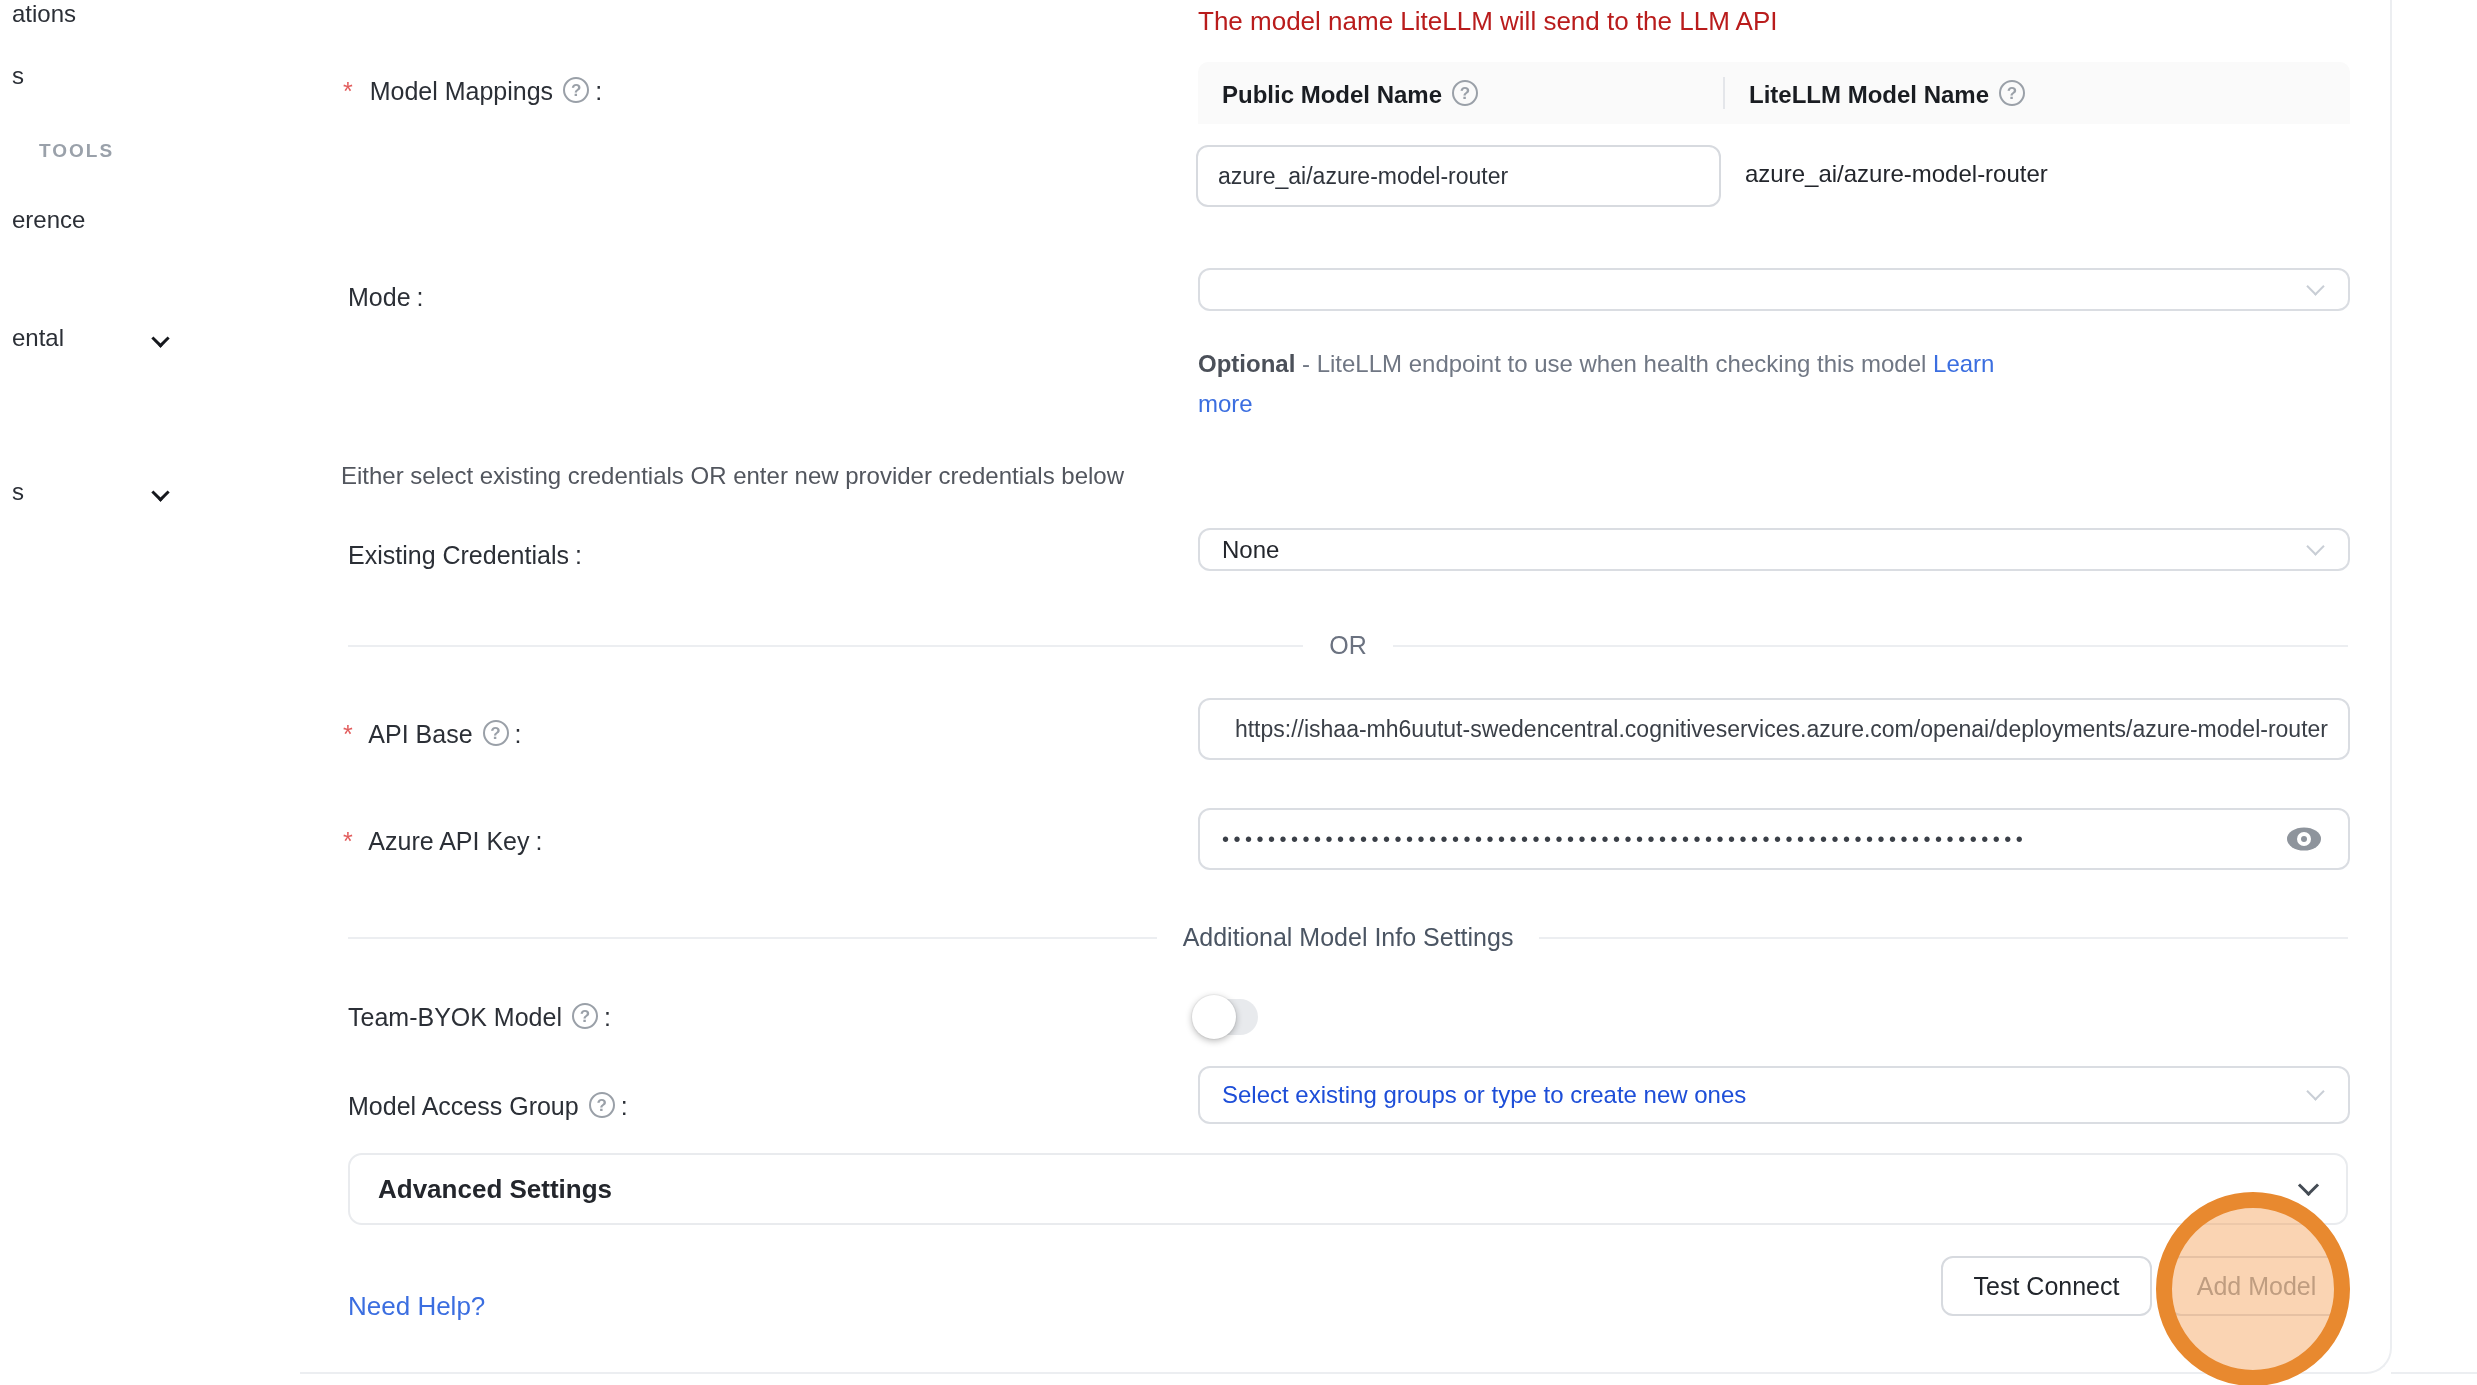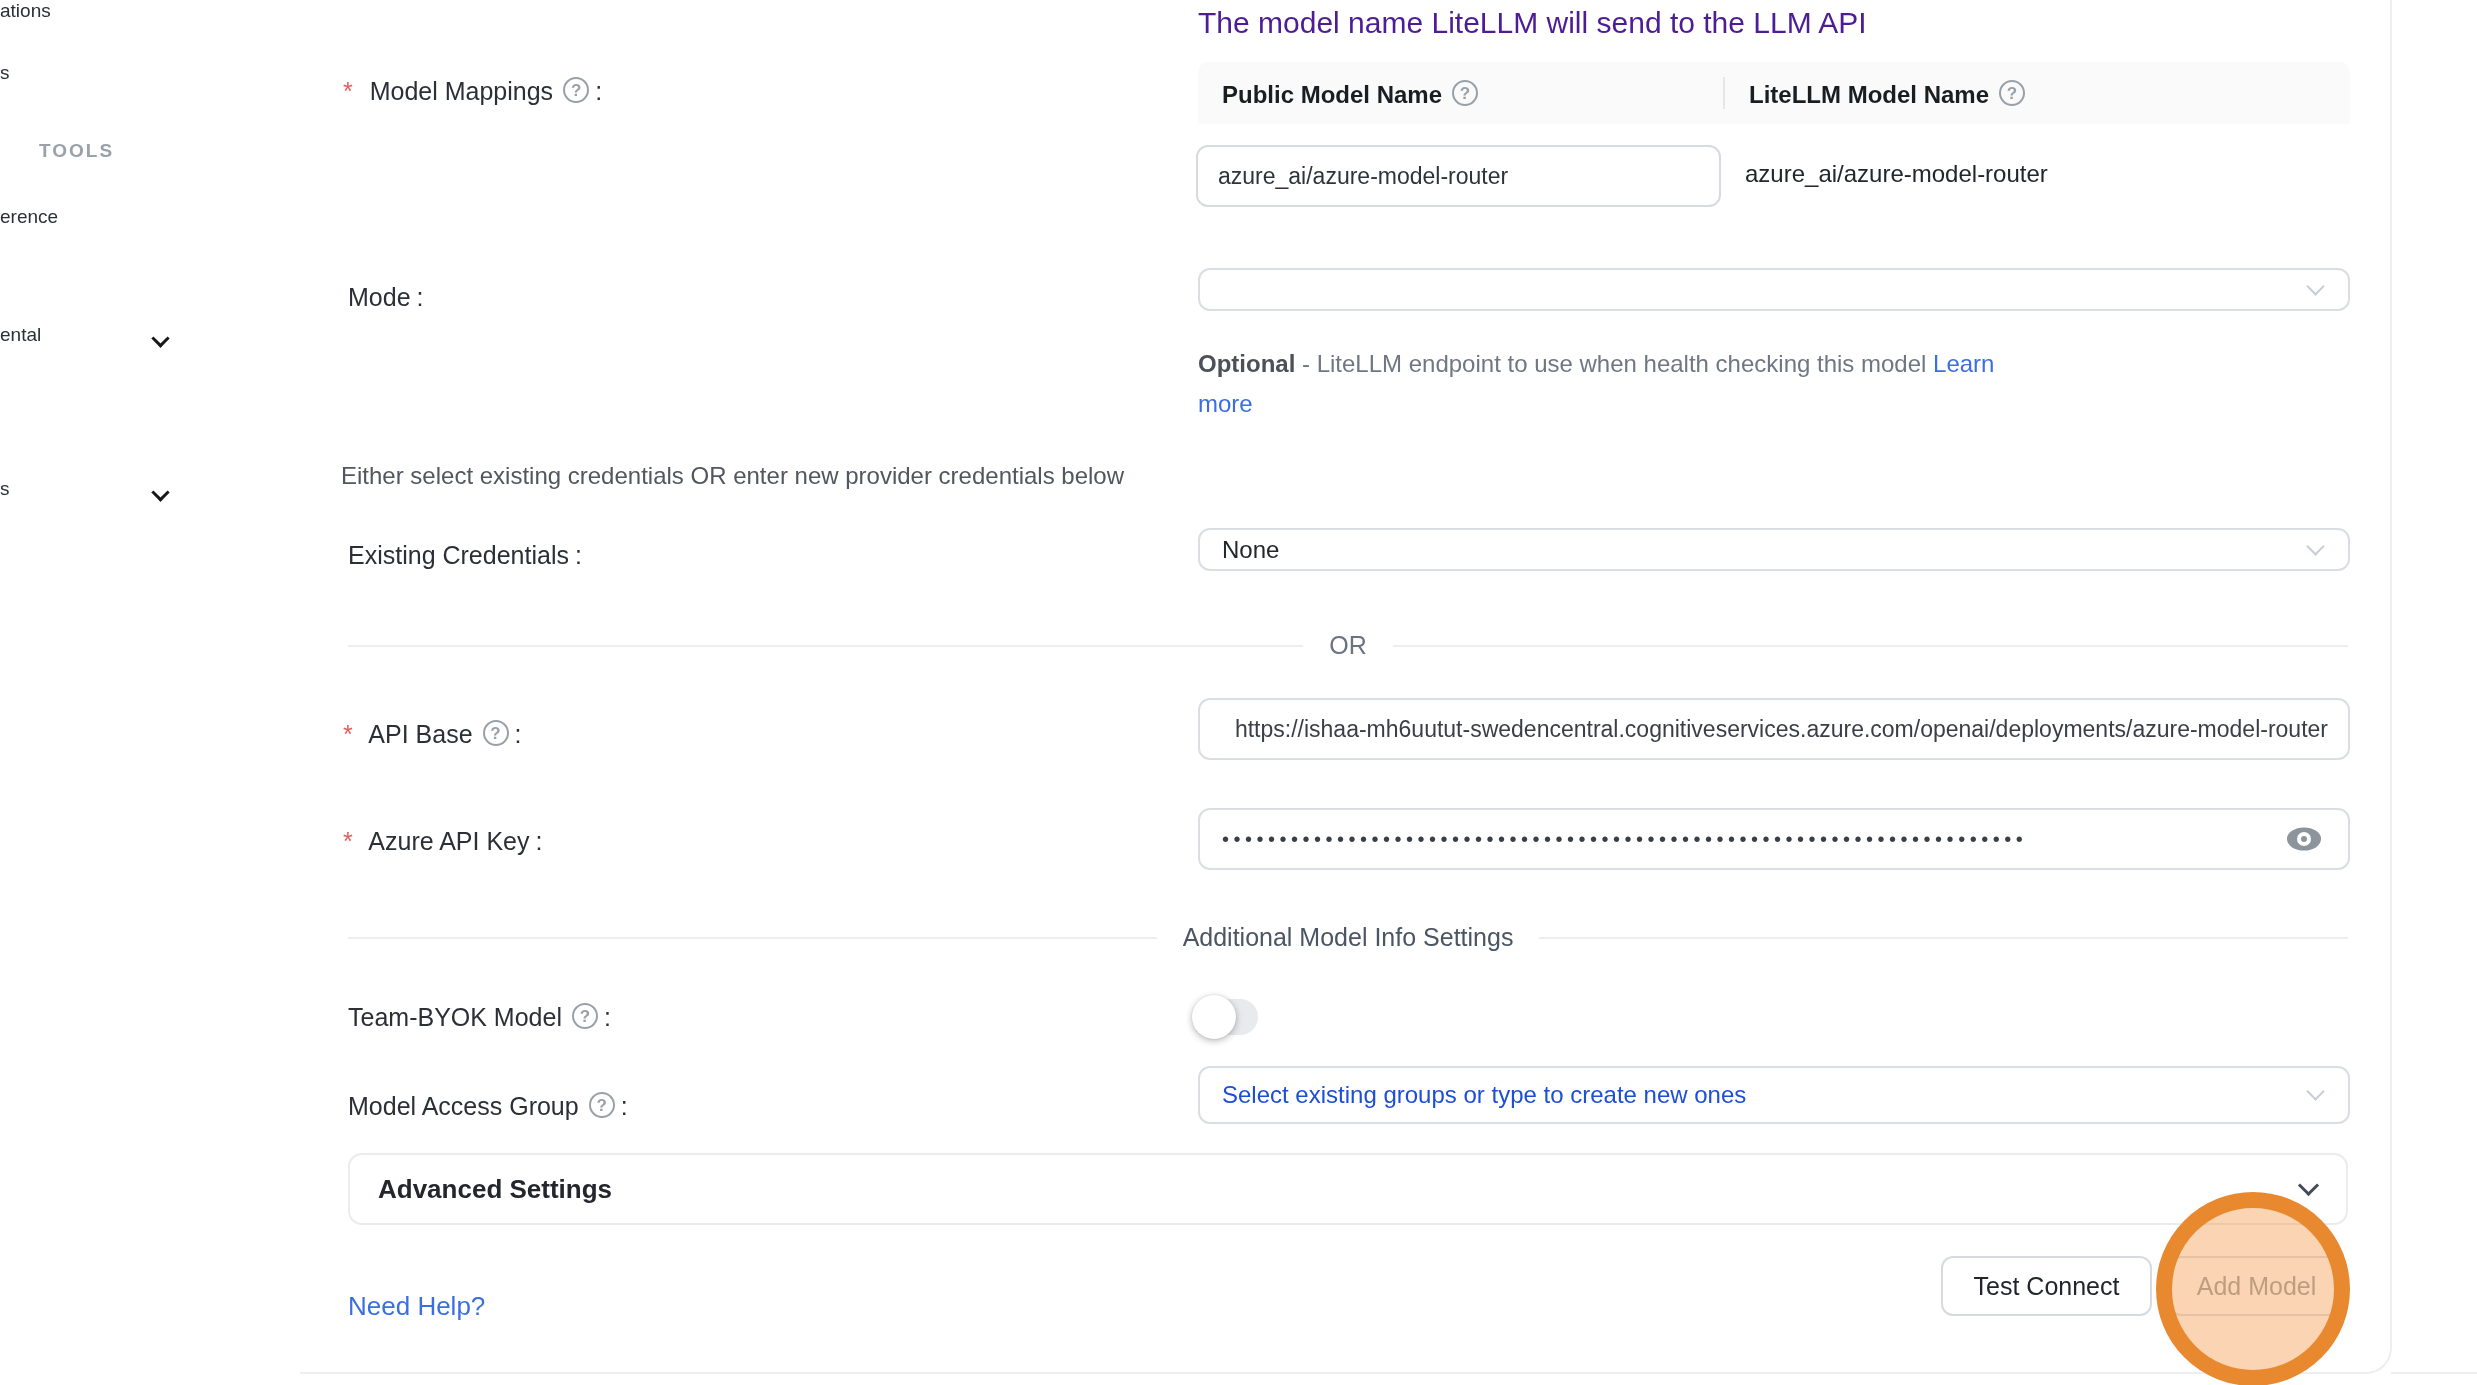--- a/index.html
+++ b/index.html
@@ -7,40 +7,40 @@
   body { font-family:"Liberation Sans","DejaVu Sans",sans-serif; color:#23262c; }
   .screen { position:relative; width:2477px; height:1385px; overflow:hidden; background:#fff; }
 
   
   .card-border { position:absolute; left:300px; top:-40px; width:2092px; height:1414px;
     border-right:2px solid #eceef1; border-bottom:2px solid #eceef1;
     border-bottom-right-radius:26px; pointer-events:none; }
   .bottom-line-ext { position:absolute; left:2391px; top:1372px; width:86px; border-top:2px solid #eceef1; }
 
   
-  .side-item { position:absolute; color:#2b2f36; font-size:19px; white-space:nowrap; cursor:pointer; }
+  .side-item { position:absolute; color:#2b2f36; font-size:24px; white-space:nowrap; cursor:pointer;padding-left:12px; }
   .side-section { position:absolute; color:#9aa1aa; font-size:19px; font-weight:700; letter-spacing:2px; }
   .side-chev { position:absolute; width:13px; height:13px; border-right:3.5px solid #16181d;
     border-bottom:3.5px solid #16181d; transform:rotate(45deg); }
 
   
   .lbl { position:absolute; left:348px; font-size:25px; color:#2b2f36; white-space:nowrap; }
   .lbl .colon { margin-left:6px; }
   .req::before { content:"*"; color:#e25d5d; margin-right:10px; font-size:25px; }
   .qicon { display:inline-block; width:26px; height:26px; border:2px solid #9aa0a8; border-radius:50%;
     margin-left:10px; position:relative; top:3px; }
   .qicon::after { content:"?"; position:absolute; left:0; right:0; top:-1px; text-align:center;
     font-size:17px; color:#9aa0a8; font-weight:700; line-height:26px; }
 
   .control { position:absolute; left:1198px; width:1152px; background:#fff; border:2px solid #dadde2;
     border-radius:12px; }
   .chev { position:absolute; right:26px; top:50%; width:13px; height:13px; margin-top:-10px;
     border-right:2.5px solid #c9ced6; border-bottom:2.5px solid #c9ced6; transform:rotate(45deg); }
 
-  .helper-top { position:absolute; left:1198px; top:6px; font-size:30px; color:#4c1d95; }
+  .helper-top { position:absolute; left:1198px; top:6px; font-size:26px; color:#b91c1c; }
 
   
   .mm-table { position:absolute; left:1198px; top:62px; width:1152px; }
   .mm-head { display:flex; background:#fafafa; border-radius:10px 10px 0 0; height:62px; align-items:center; position:relative; }
   .mm-head .c1 { width:525px; padding-left:24px; }
   .mm-head .c2 { padding-left:26px; }
   .mm-head .hcell { font-size:24px; font-weight:700; color:#1a1d22; white-space:nowrap; }
   .col-div { position:absolute; left:525px; top:15px; height:32px; border-left:2px solid #e4e6ea; }
   .mm-body { position:relative; height:166px; border-bottom:2px solid #f0f1f3; }
   .mm-input { position:absolute; left:-2px; top:21px; width:525px; height:62px; border:2px solid #d7dadf;

